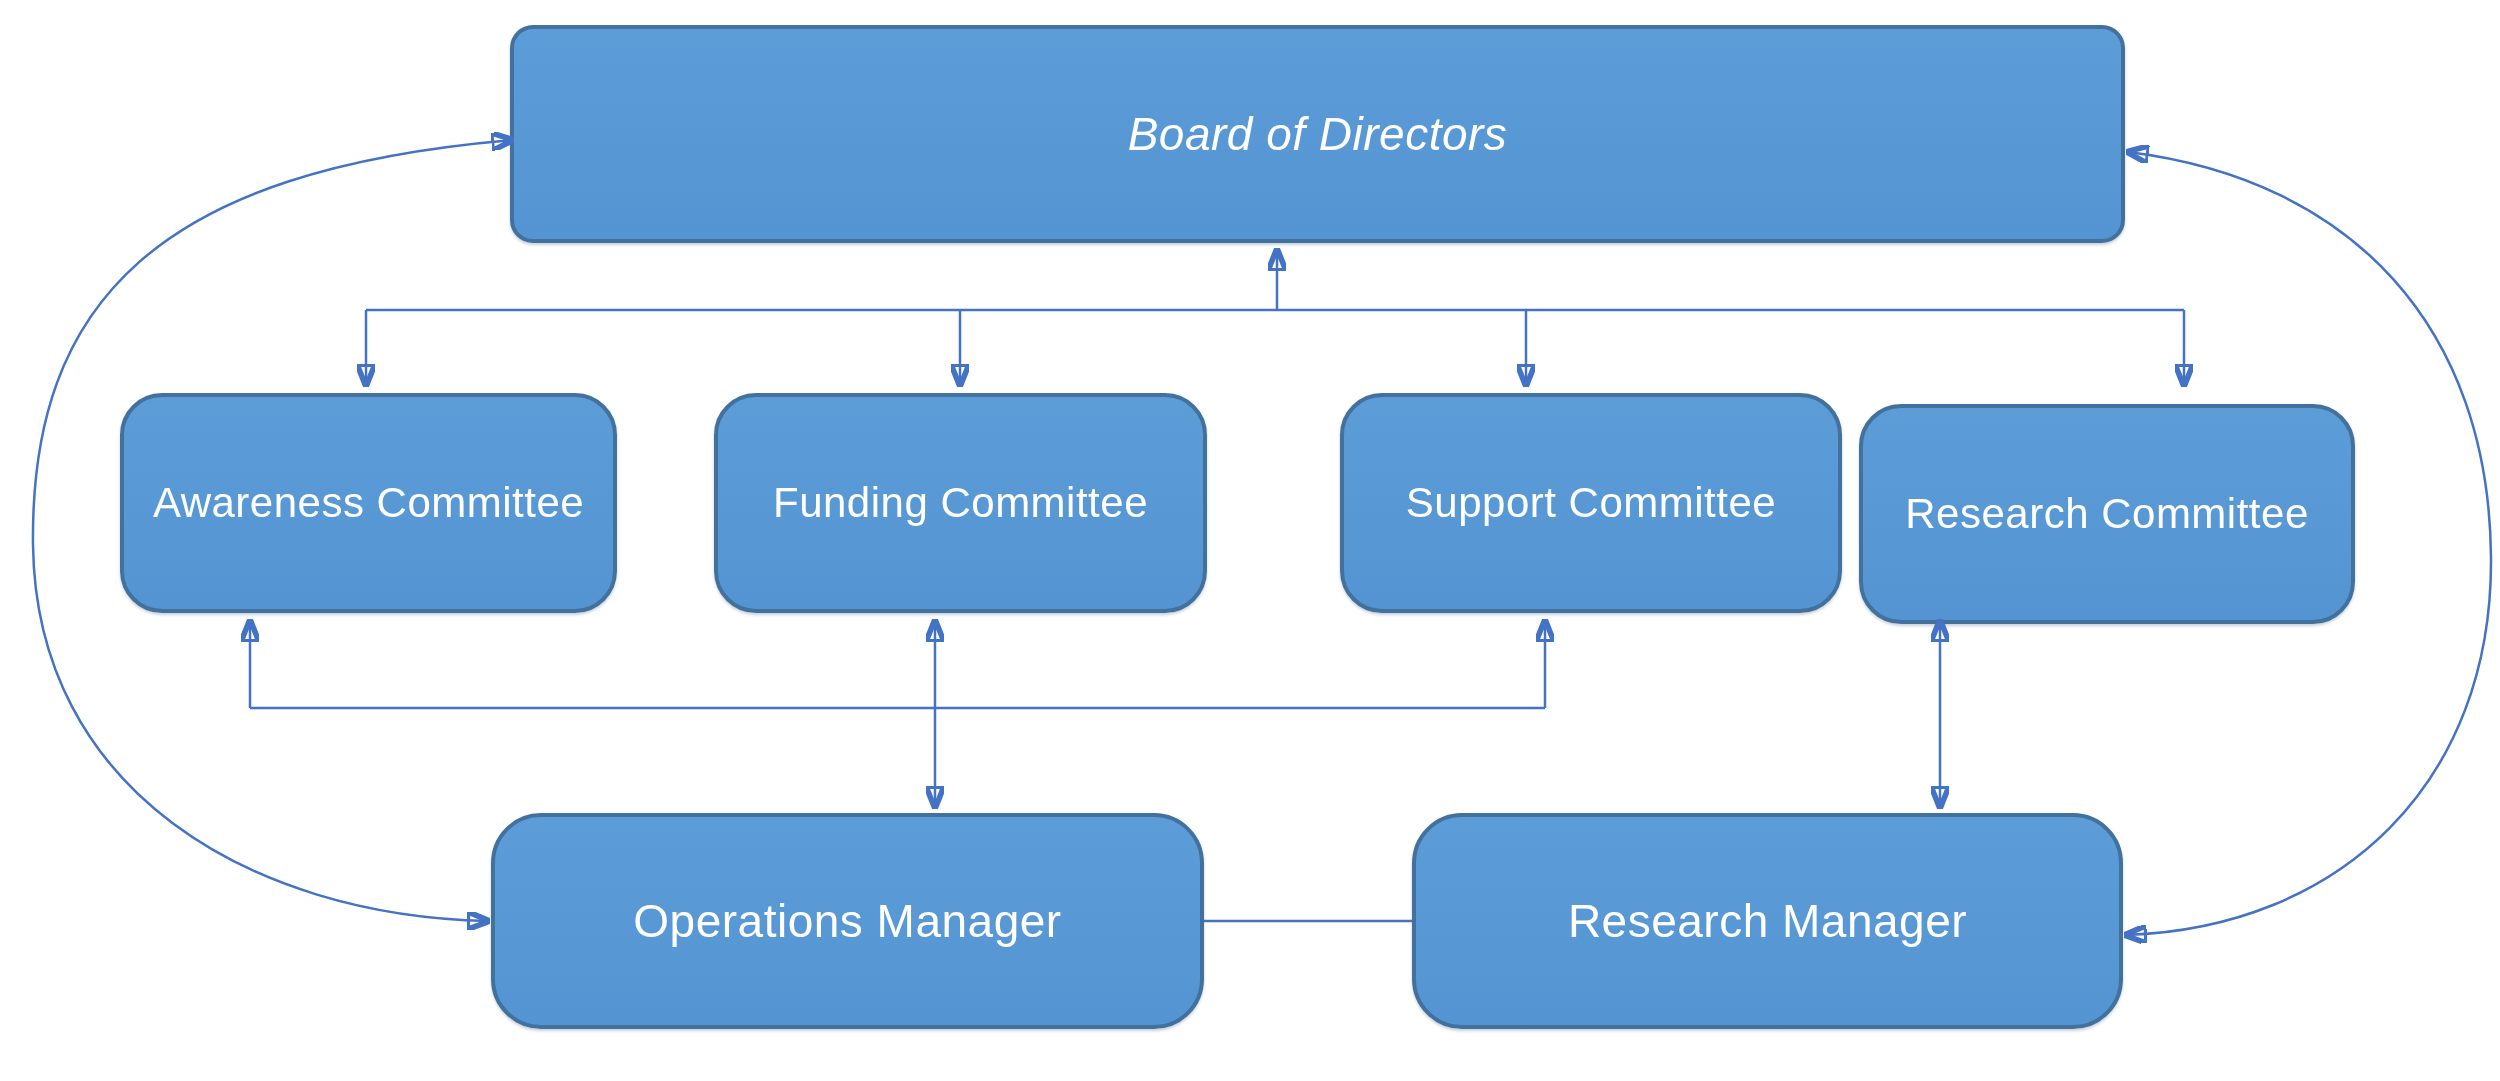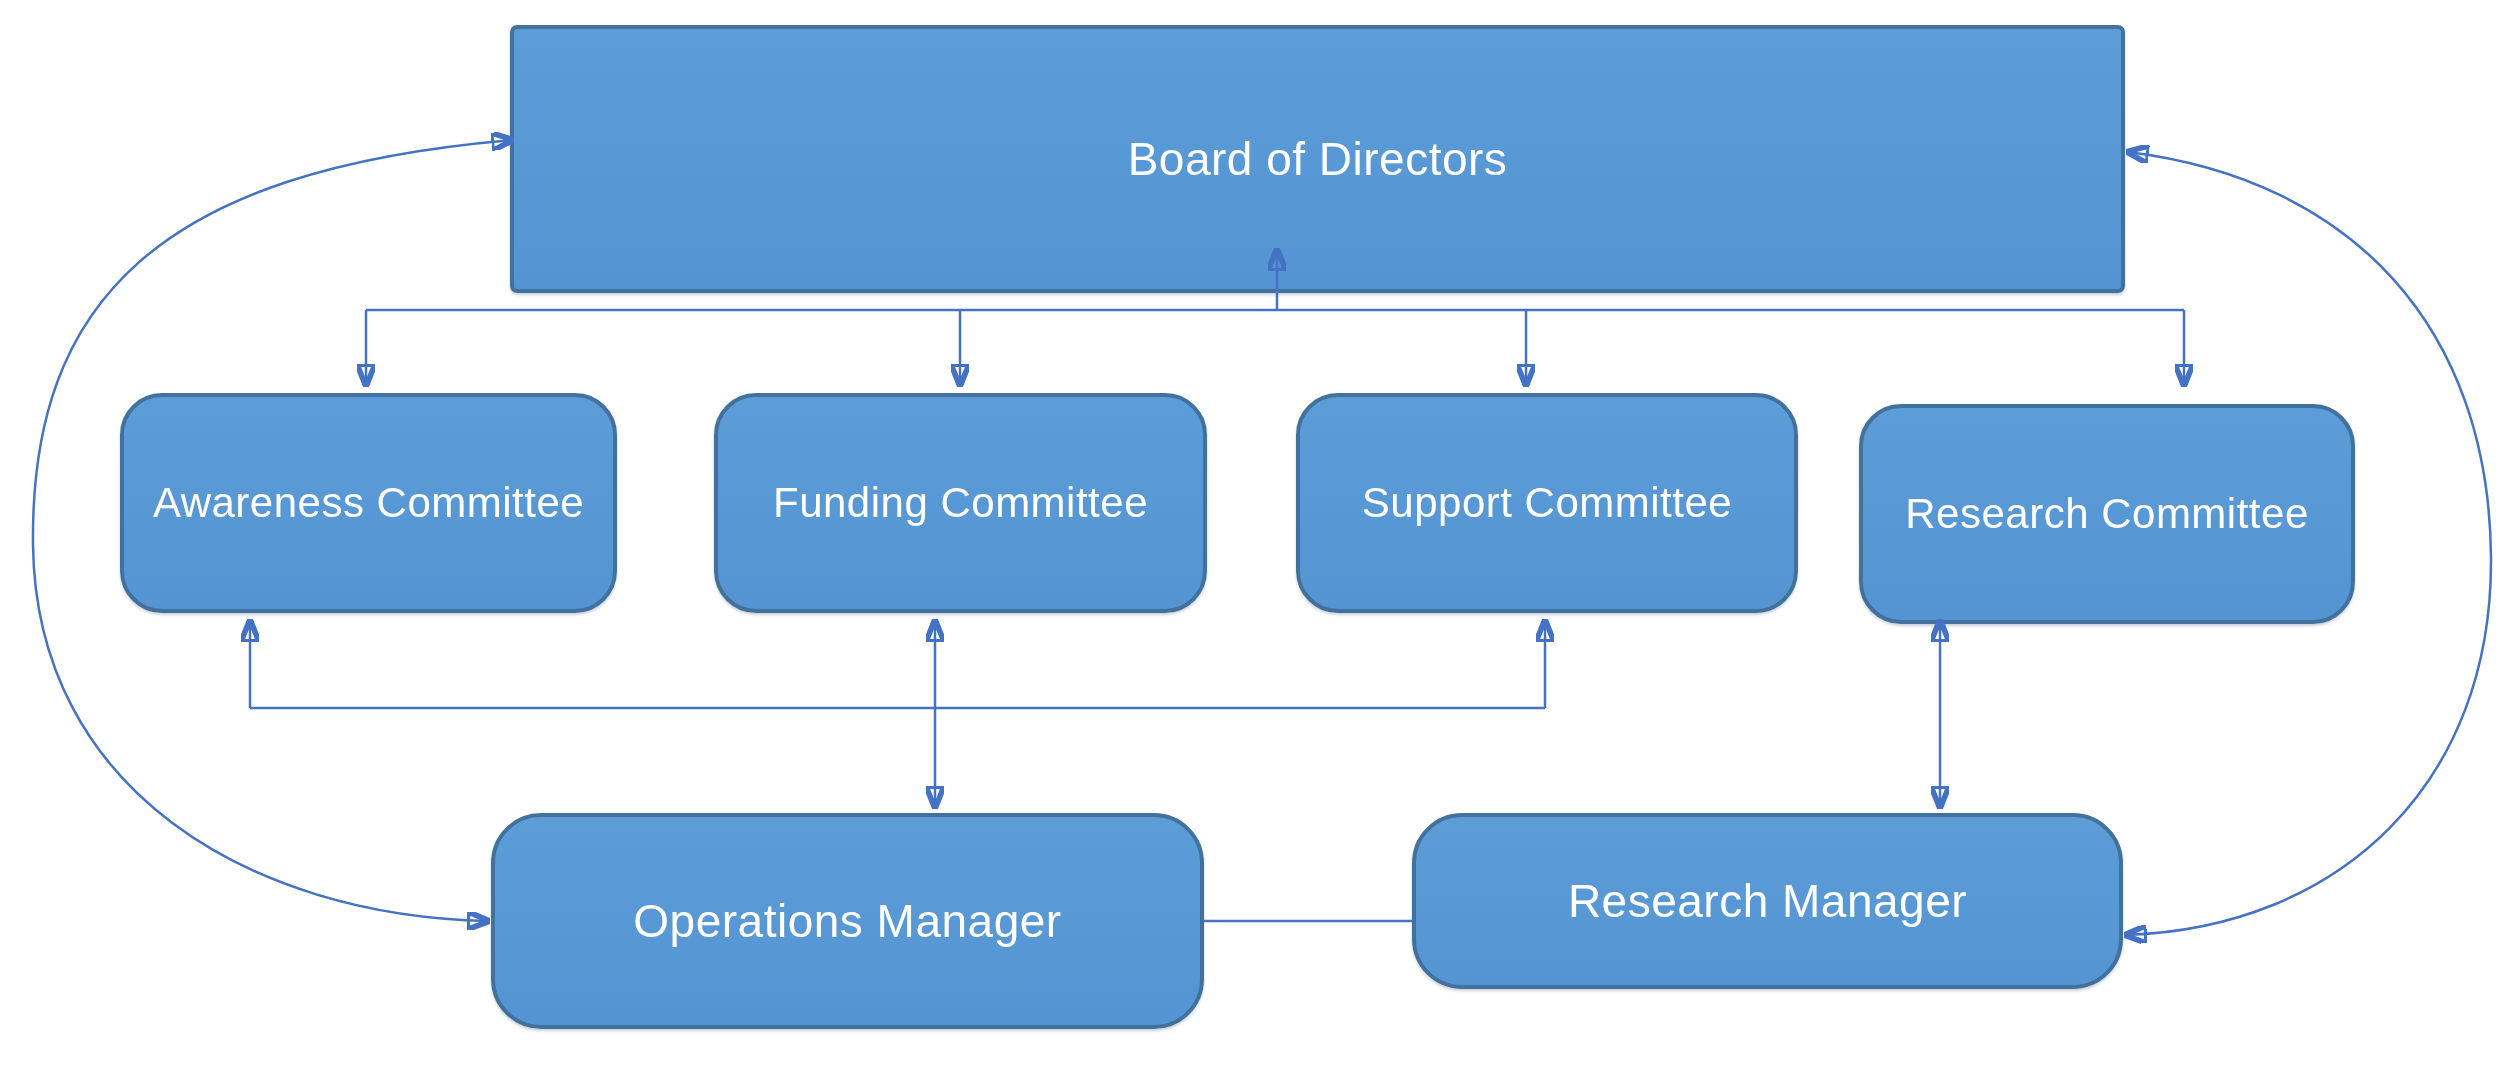--- a/index.html
+++ b/index.html
@@ -30,27 +30,27 @@
   }
   .node .label {
     font-size: 42px;
     line-height: 1.1;
     letter-spacing: 0.5px;
   }
   .node.big .label {
     font-size: 46px;
   }
   
-  #node-board               { left: 510px;  top: 25px;  width: 1615px; height: 268px; border-radius: 7px; }
+  #node-board               { left: 510px;  top: 25px;  width: 1615px; height: 218px; border-radius: 23px; font-style: italic; }
   #node-awareness           { left: 120px;  top: 393px; width: 497px;  height: 220px; }
   #node-funding             { left: 714px;  top: 393px; width: 493px;  height: 220px; }
-  #node-support             { left: 1296px; top: 393px; width: 502px;  height: 220px; }
+  #node-support             { left: 1340px; top: 393px; width: 502px;  height: 220px; }
   #node-research-committee  { left: 1859px; top: 393px; width: 496px;  height: 220px; margin-top: 11px; }
   #node-operations-manager  { left: 491px;  top: 813px; width: 713px;  height: 216px; border-radius: 50px; align-items: center; }
-  #node-research-manager    { left: 1412px; top: 813px; width: 711px;  height: 176px; border-radius: 50px; }
+  #node-research-manager    { left: 1412px; top: 813px; width: 711px;  height: 216px; border-radius: 50px; }
 
   svg.connectors {
     position: absolute;
     left: 0;
     top: 0;
     pointer-events: none;
   }
   svg.connectors path, svg.connectors line {
     stroke: #4472C4;
     stroke-width: 2.5;

